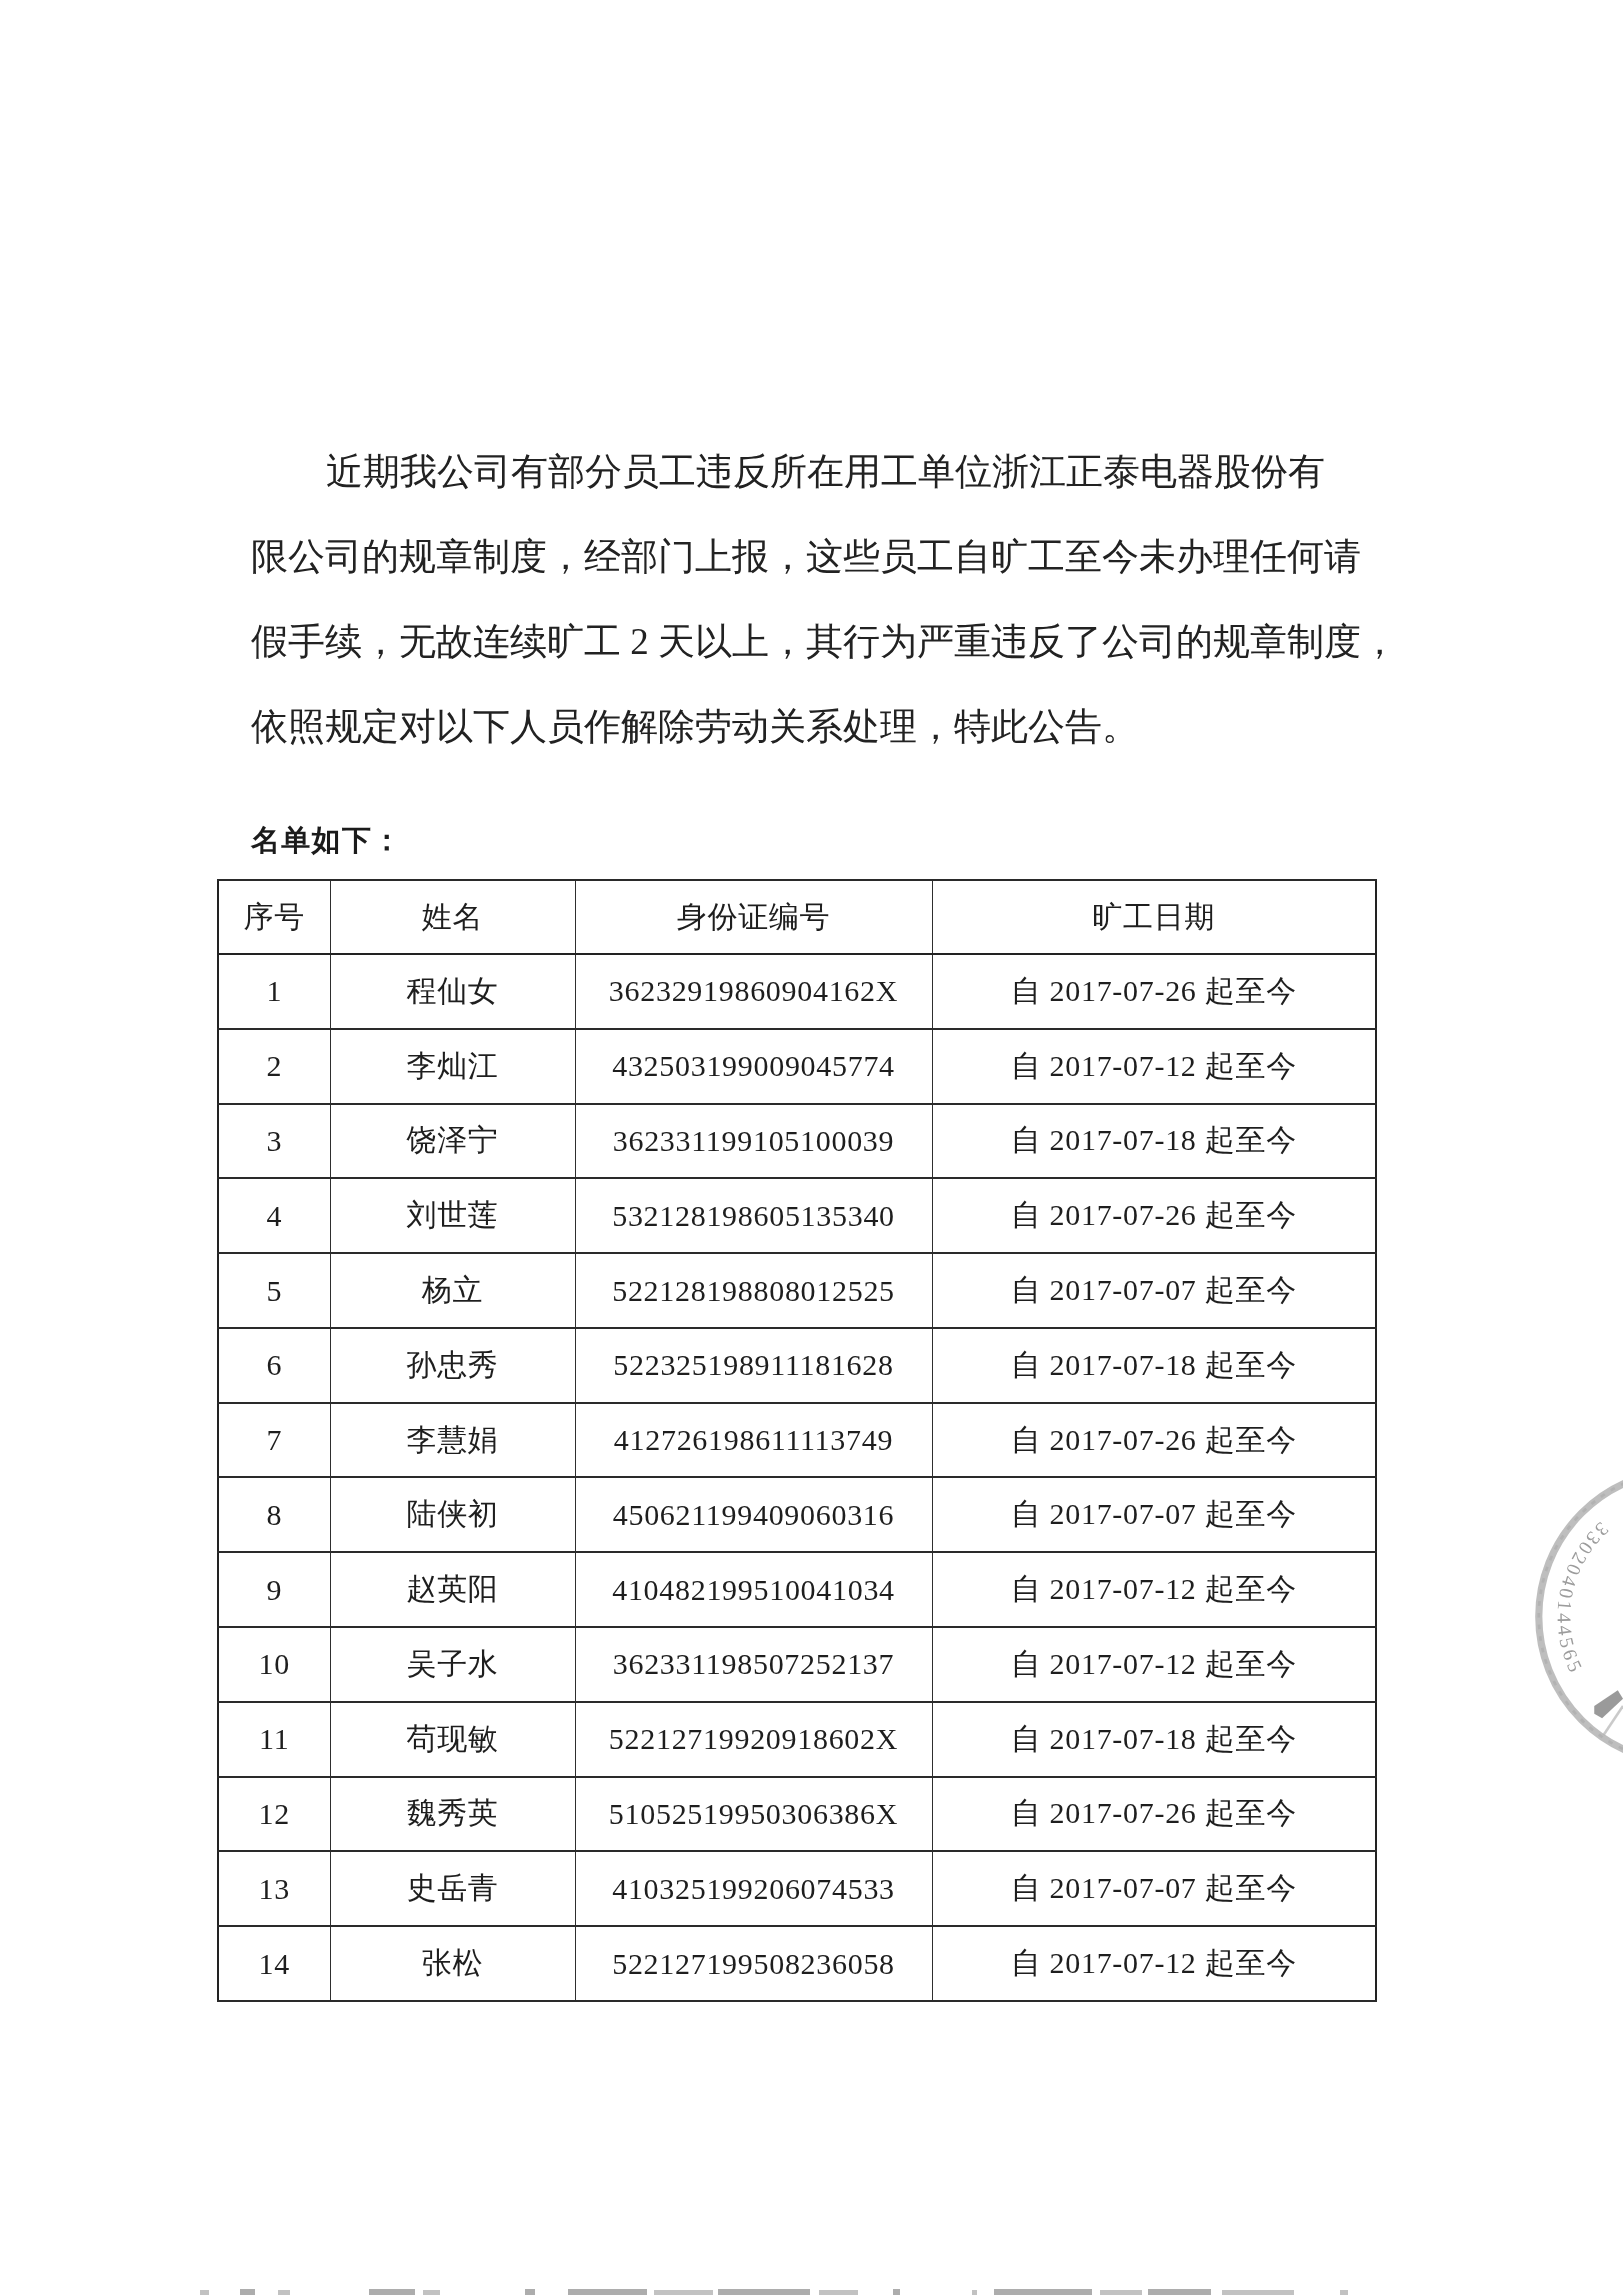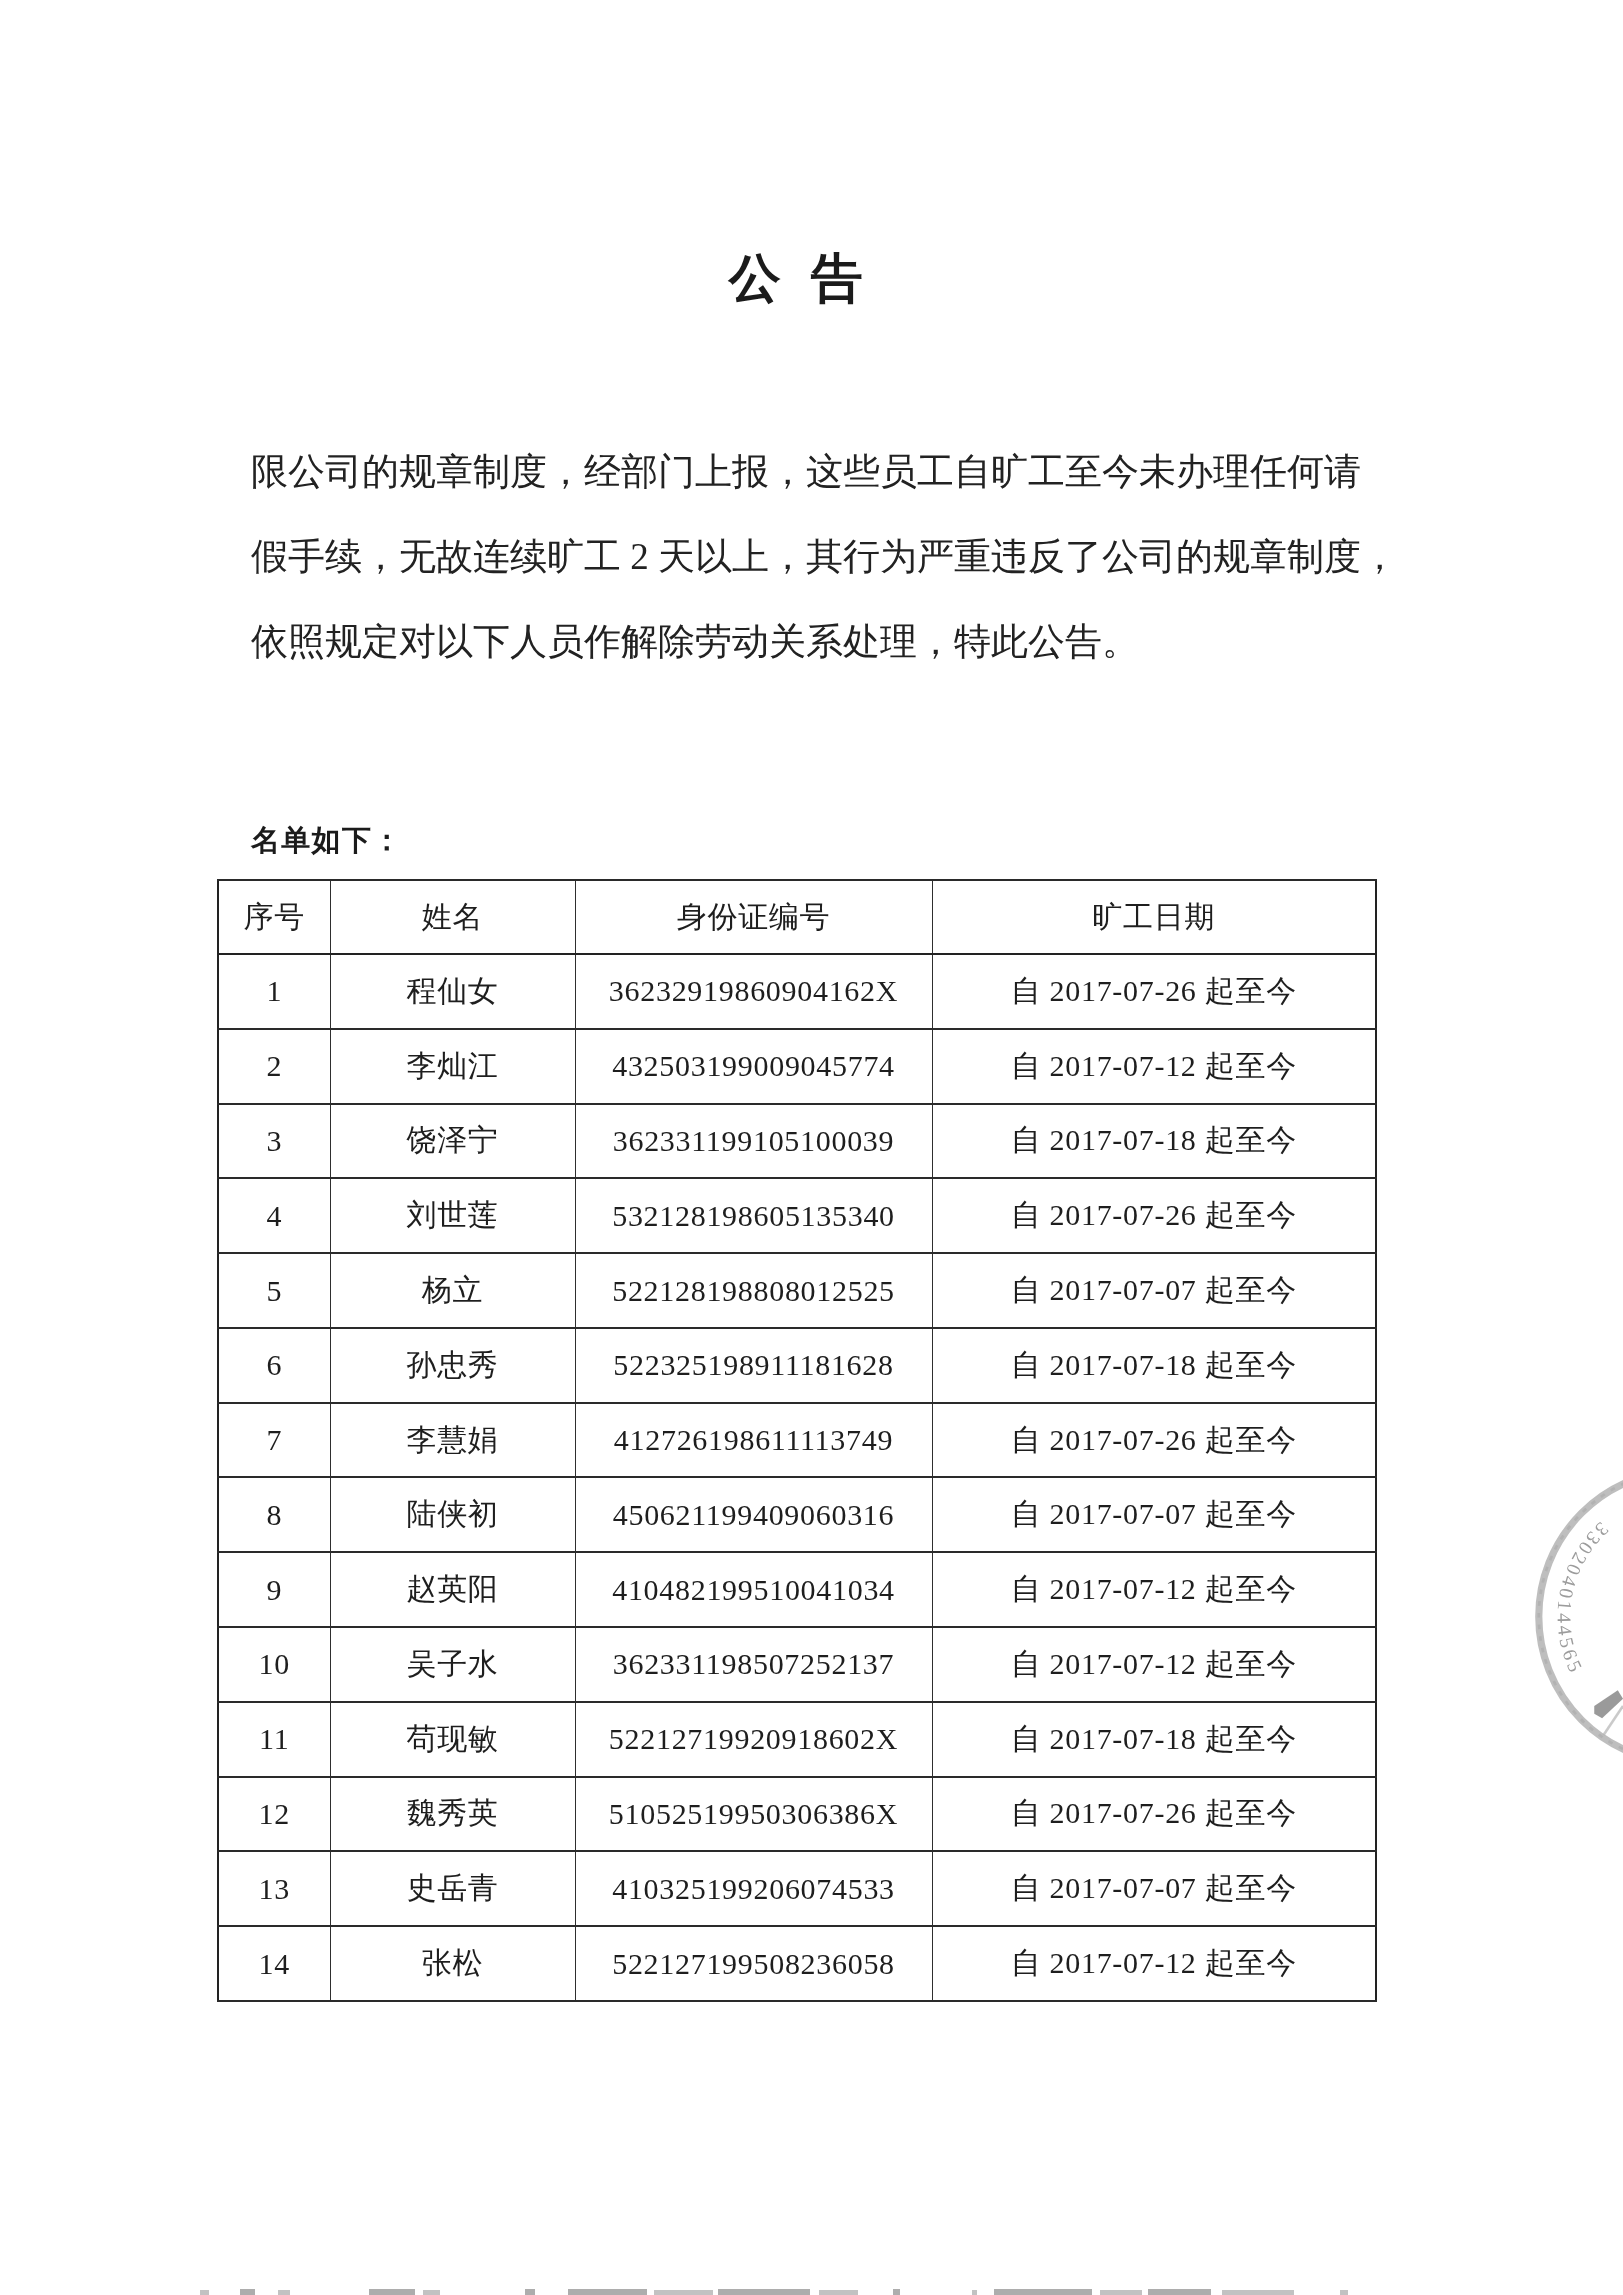--- a/index.html
+++ b/index.html
@@ -79,23 +79,23 @@
   .scan-artifact span{
     display:inline-block;height:4.6px;background:#c2c2c2;flex:none;
   }
   .scan-artifact span.d{background:#adadad;height:5.9px;}
 </style>
 </head>
 <body>
 
 <div class="page">
 
-  <h1 class="title">公 告</h1>
 
   <div class="body-text">
+    <div class="line indent">近期我公司有部分员工违反所在用工单位浙江正泰电器股份有</div>
     <div class="line">限公司的规章制度，经部门上报，这些员工自旷工至今未办理任何请</div>
     <div class="line">假手续，无故连续旷工 2 天以上，其行为严重违反了公司的规章制度，</div>
     <div class="line">依照规定对以下人员作解除劳动关系处理，特此公告。</div>
   </div>
 
   <div class="list-intro">名单如下：</div>
 
   <table class="doc-table">
     <colgroup>
       <col style="width:112px">

